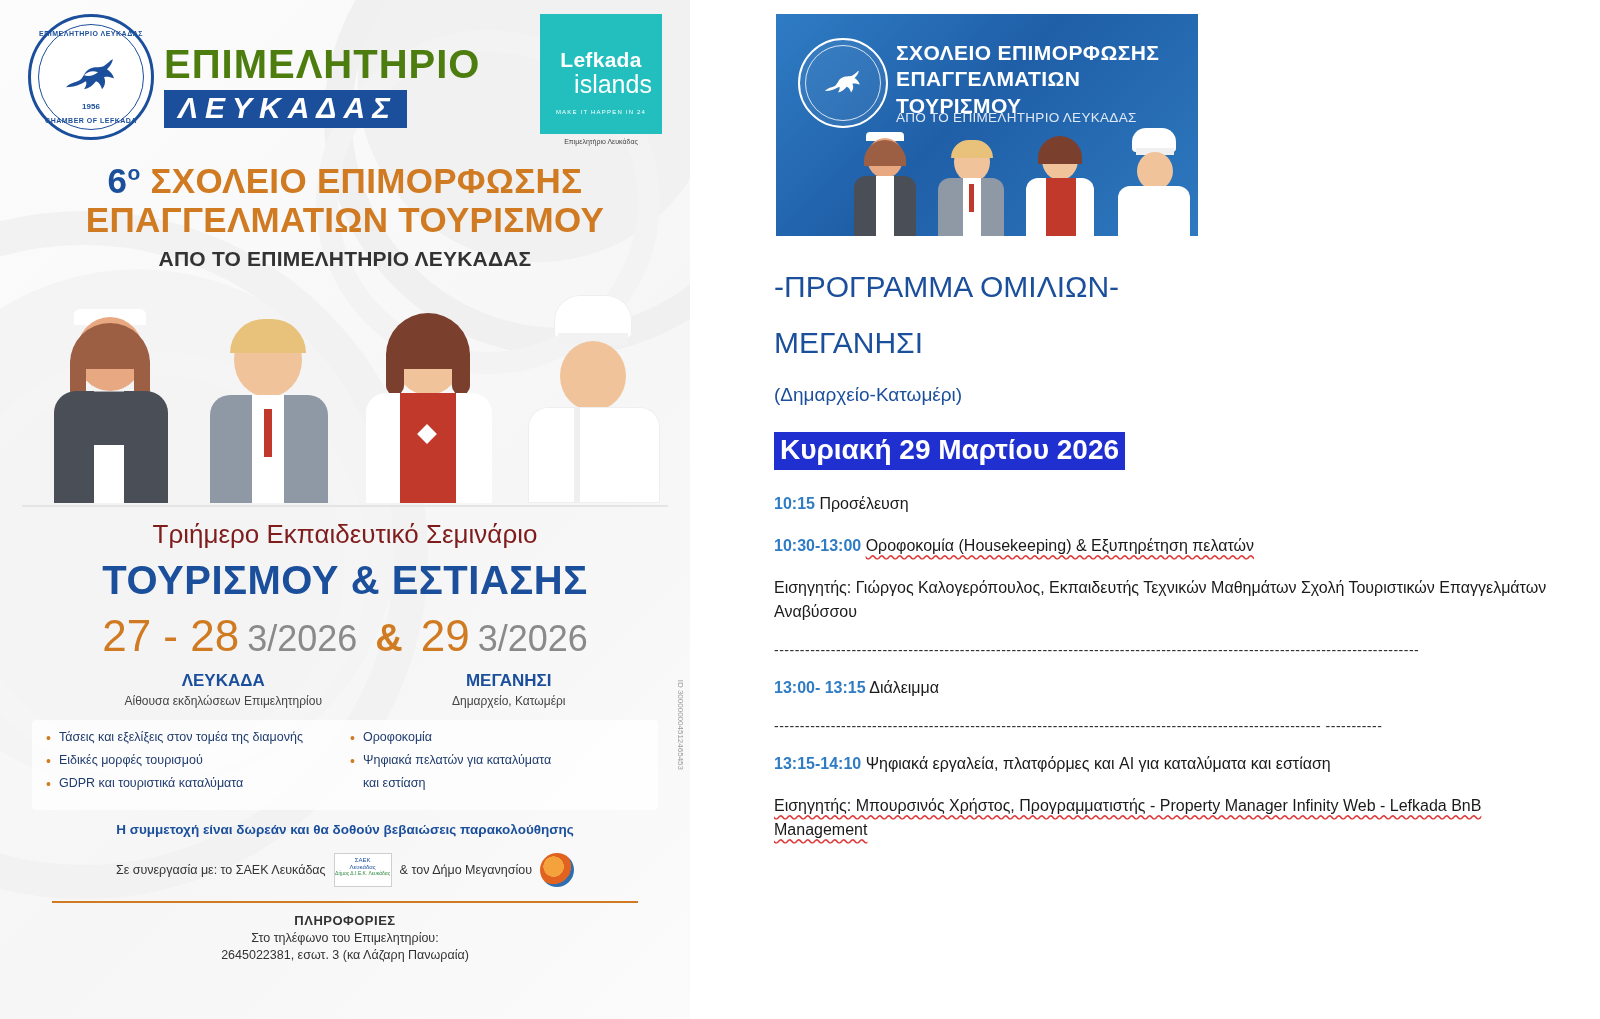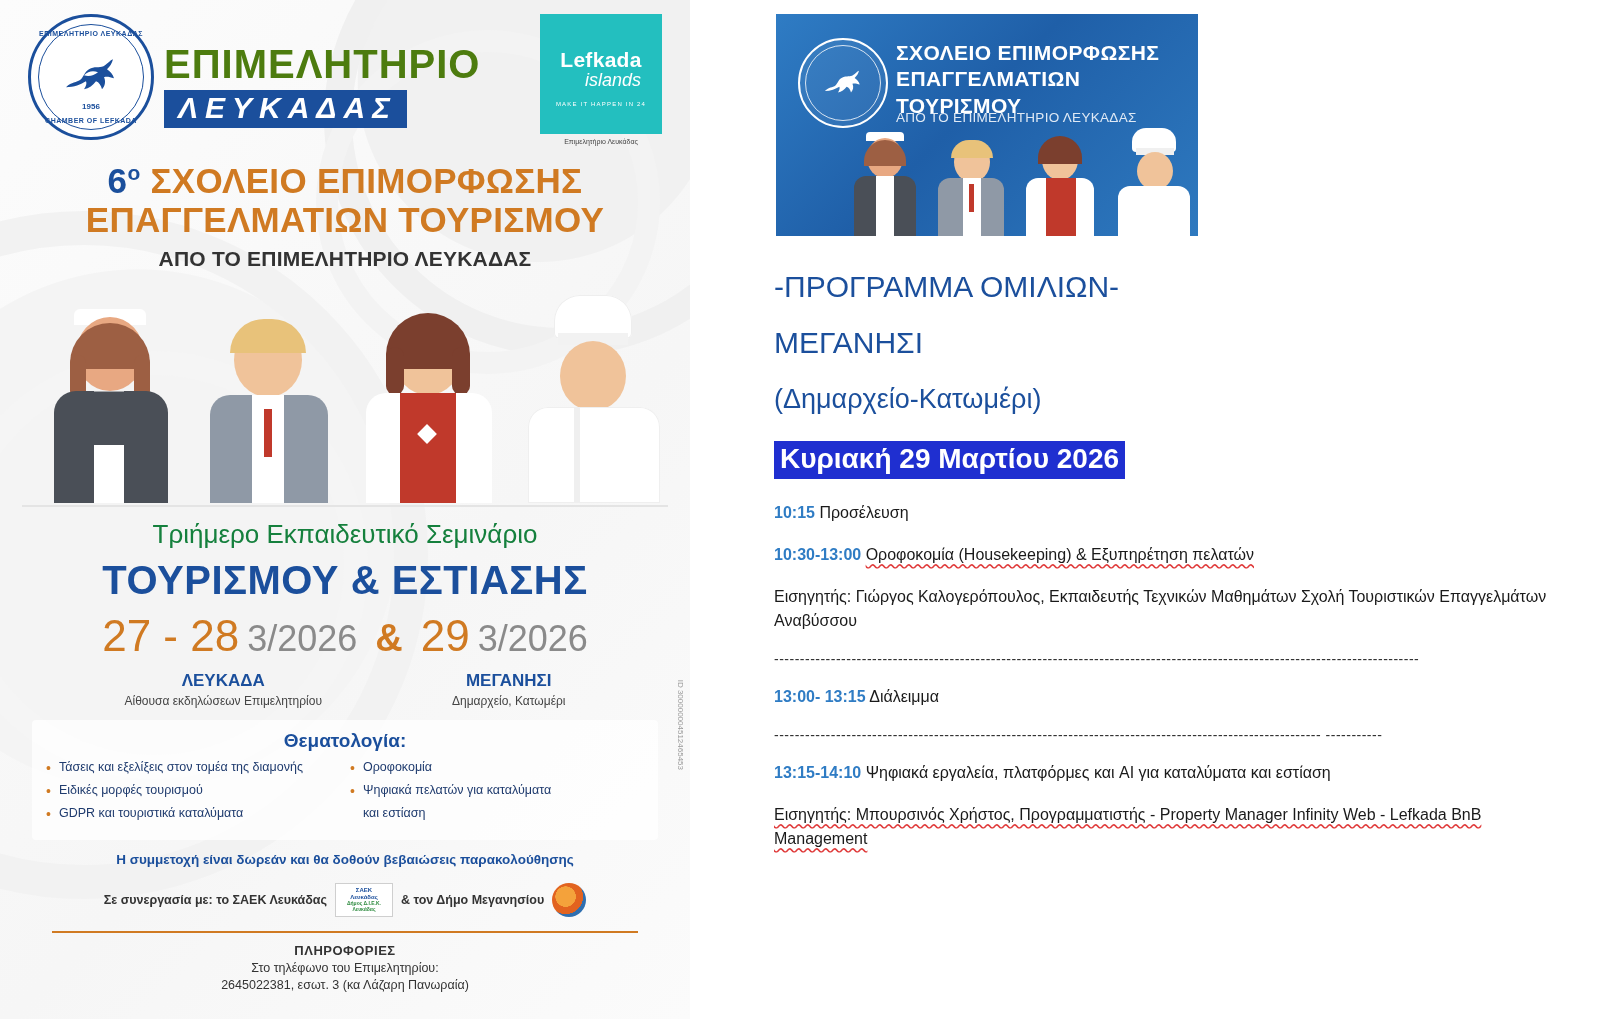--- a/index.html
+++ b/index.html
@@ -140,22 +140,21 @@
     position: relative;
     flex: 0 0 122px;
   }
   .lefkada-logo .lf1 {
     font-size: 21px;
     font-weight: bold;
     padding-top: 34px;
     letter-spacing: .3px;
   }
   .lefkada-logo .lf2 {
-    font-size: 18px;
-    font-style: italic;
+    font-size: 25px;
     margin-top: -2px;
     margin-left: 24px;
   }
   .lefkada-logo .lf3 {
     font-size: 6px;
     letter-spacing: 1.2px;
     margin-top: 10px;
   }
   .lefkada-cap {
     font-size: 7px;
@@ -197,21 +196,21 @@
 
   .sep-line {
     height: 2px;
     background: #e4e4e4;
     margin: 2px 0 0 0;
   }
 
   .trimero {
     text-align: center;
     font-size: 26px;
-    color: #15803d;
+    color: #7f1d1d;
     margin-top: 12px;
     font-weight: 500;
   }
   .tourismos {
     text-align: center;
     font-size: 40px;
     font-weight: bold;
     color: #1b4f9c;
     margin-top: 8px;
     letter-spacing: .5px;
@@ -300,21 +299,20 @@
     margin-top: 12px;
   }
   .partners-row {
     display: flex;
     align-items: center;
     justify-content: center;
     gap: 8px;
     margin-top: 16px;
     font-size: 12.5px;
     color: #333;
-    font-weight: bold;
   }
   .saek-logo {
     width: 58px;
     height: 34px;
     border: 1px solid #cfcfcf;
     background: #ffffff;
     font-size: 6px;
     color: #1b4f9c;
     text-align: center;
     line-height: 1.05;
@@ -410,21 +408,21 @@
     margin-top: 34px;
     font-weight: 500;
   }
   .doc-h2 {
     font-size: 30px;
     color: #1b4f9c;
     margin-top: 22px;
     font-weight: 500;
   }
   .doc-h3 {
-    font-size: 27px;
+    font-size: 19px;
     color: #1b4f9c;
     margin-top: 24px;
     font-weight: 500;
   }
   .doc-date {
     display: inline-block;
     background: #1f2fd0;
     color: #ffffff;
     font-size: 28px;
     font-weight: bold;
@@ -561,21 +559,20 @@
           <div class="place-name">ΛΕΥΚΑΔΑ</div>
           <div class="place-sub">Αίθουσα εκδηλώσεων Επιμελητηρίου</div>
         </div>
         <div>
           <div class="place-name">ΜΕΓΑΝΗΣΙ</div>
           <div class="place-sub">Δημαρχείο, Κατωμέρι</div>
         </div>
       </div>
 
       <div class="topics-box">
-        <div class="topics-title">Θεματολογία:</div>
         <div class="topics-cols">
           <div class="topics-col">
             <div class="topic-li">Τάσεις και εξελίξεις στον τομέα της διαμονής</div>
             <div class="topic-li">Ειδικές μορφές τουρισμού</div>
             <div class="topic-li">GDPR και τουριστικά καταλύματα</div>
           </div>
           <div class="topics-col">
             <div class="topic-li">Οροφοκομία</div>
             <div class="topic-li">Ψηφιακά πελατών για καταλύματα</div>
             <div class="topic-li cont">και εστίαση</div>

